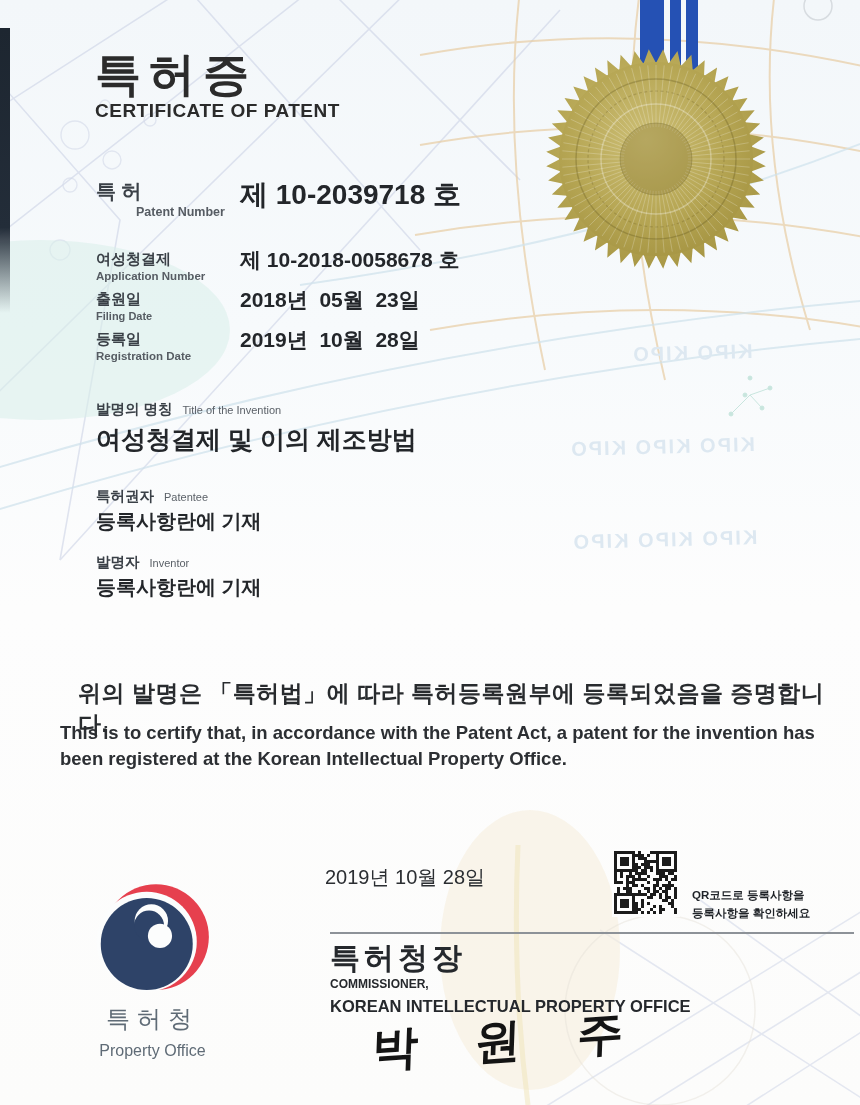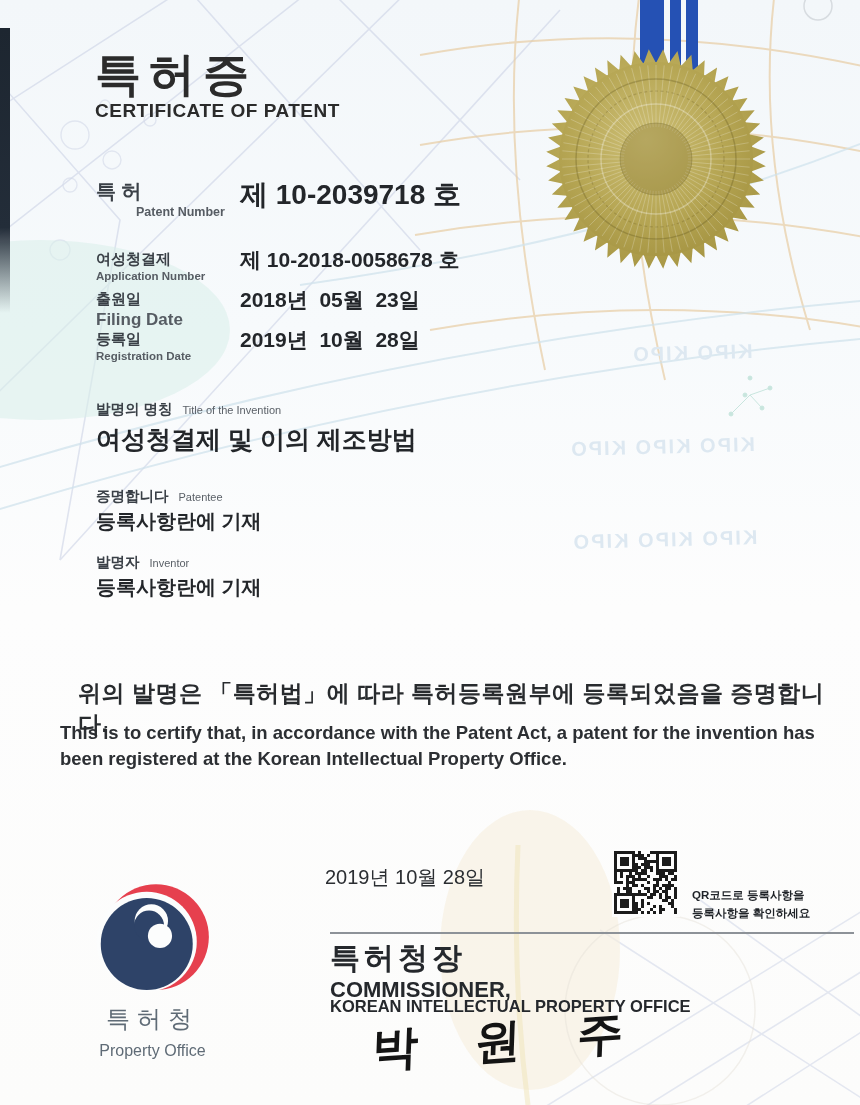--- a/index.html
+++ b/index.html
@@ -129,34 +129,34 @@
 
   <div class="abs ko-label" style="left:96px;top:178px;font-size:20px;">특 허</div>
   <div class="abs en-label" style="left:96px;top:205px;font-size:12.5px;font-weight:bold;margin-left:40px;">Patent Number</div>
   <div class="abs val" style="left:240px;top:176px;font-size:28px;">제 10-2039718 호</div>
 
   <div class="abs ko-label" style="left:96px;top:250px;font-size:15px;">여성청결제</div>
   <div class="abs en-label" style="left:96px;top:270px;font-size:11.5px;font-weight:bold;">Application Number</div>
   <div class="abs val" style="left:240px;top:246px;font-size:21px;">제 10-2018-0058678 호</div>
 
   <div class="abs ko-label" style="left:96px;top:290px;font-size:15px;">출원일</div>
-  <div class="abs en-label" style="left:96px;top:310px;font-size:17px;font-weight:bold;">Filing Date</div>
+  <div class="abs en-label" style="left:96px;top:310px;font-size:11px;font-weight:bold;">Filing Date</div>
   <div class="abs val" style="left:240px;top:286px;font-size:21px;">2018년  05월  23일</div>
 
   <div class="abs ko-label" style="left:96px;top:330px;font-size:15px;">등록일</div>
   <div class="abs en-label" style="left:96px;top:350px;font-size:11.5px;font-weight:bold;">Registration Date</div>
   <div class="abs val" style="left:240px;top:326px;font-size:21px;">2019년  10월  28일</div>
 
   <div class="abs" style="left:96px;top:400px;font-size:14.5px;">
     <span class="ko-label">발명의 명칭</span><span class="inline-en">Title of the Invention</span>
   </div>
   <div class="abs val" style="left:96px;top:423px;font-size:25px;">여성청결제 및 이의 제조방법</div>
 
   <div class="abs" style="left:96px;top:487px;font-size:14.5px;">
-    <span class="ko-label">증명합니다</span><span class="inline-en">Patentee</span>
+    <span class="ko-label">특허권자</span><span class="inline-en">Patentee</span>
   </div>
   <div class="abs val" style="left:96px;top:508px;font-size:20px;">등록사항란에 기재</div>
 
   <div class="abs" style="left:96px;top:553px;font-size:14.5px;">
     <span class="ko-label">발명자</span><span class="inline-en">Inventor</span>
   </div>
   <div class="abs val" style="left:96px;top:574px;font-size:20px;">등록사항란에 기재</div>
 
   <div class="abs statement-en" style="left:60px;top:720px;width:758px;">This is to certify that, in accordance with the Patent Act, a patent for the invention has been registered at the Korean Intellectual Property Office.</div>
   <div class="abs statement-ko" style="left:78px;top:678px;width:770px;">위의 발명은 「특허법」에 따라 특허등록원부에 등록되었음을 증명합니다.</div>
@@ -411,21 +411,21 @@
       </g>
     </svg>
   <div class="abs qr-cap" style="left:692px;top:886px;width:160px;">
     <div>QR코드로 등록사항을</div>
     <div>등록사항을 확인하세요</div>
   </div>
 
   <div class="abs rule" style="left:330px;top:932px;width:524px;"></div>
 
   <div class="abs" style="left:330px;top:938px;font-size:30px;font-weight:800;color:#25282c;letter-spacing:4px;">특허청장</div>
-  <div class="abs" style="left:330px;top:977px;font-size:22px;font-weight:bold;color:#25282c;">COMMISSIONER,</div>
+  <div class="abs" style="left:330px;top:977px;font-size:12px;font-weight:bold;color:#25282c;">COMMISSIONER,</div>
   <div class="abs" style="left:330px;top:997px;font-size:16.5px;font-weight:bold;color:#25282c;">KOREAN INTELLECTUAL PROPERTY OFFICE</div>
 
   <div class="abs sig" style="left:372px;top:1010px;">박 원 주</div>
 
   <svg class="abs" style="left:95px;top:883px" width="115" height="115" viewBox="0 0 100 100">
     <circle cx="53" cy="47" r="46" fill="#e6404e"></circle>
     <circle cx="45" cy="51" r="43.5" fill="#fcfdfd"></circle>
     <circle cx="45" cy="53" r="40" fill="#2e4368"></circle>
     <circle cx="49" cy="33" r="14.5" fill="#fcfdfd"></circle>
     <circle cx="47" cy="37" r="13" fill="#2e4368"></circle>

